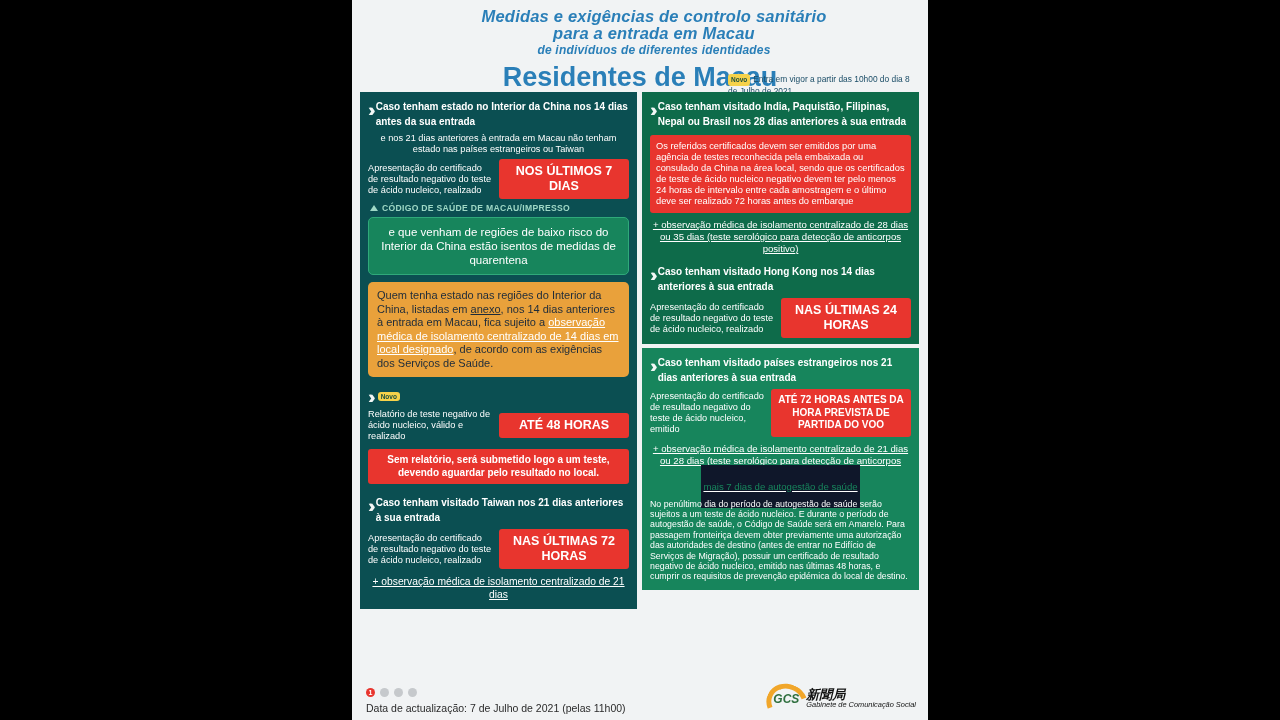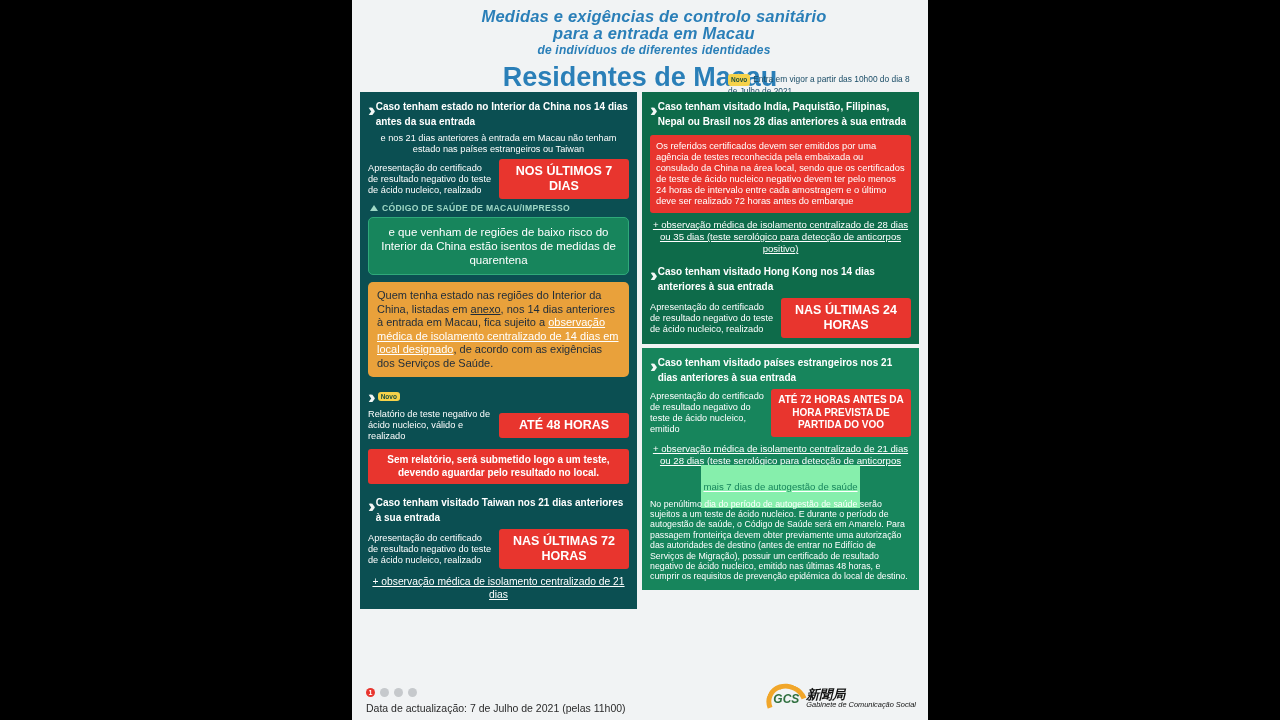--- a/index.html
+++ b/index.html
@@ -84,21 +84,21 @@
   .ul-note{
     color:#ffffff;text-decoration:underline;text-align:center;
     font-size:10.3px;line-height:13px;margin-top:6px;
   }
   .ul-note.sm{font-size:9.6px;line-height:12px;}
 
   .rowflex{display:flex;gap:6px;align-items:center;margin-top:4px;}
   .rowflex .ltext{flex:1 1 auto;color:#fff;font-size:9.2px;line-height:11px;}
   .rowflex .rbox{flex:0 0 auto;}
 
-  .hl{background:#86efac;color:#17855c;padding:16px 2px;}
+  .hl{background:#0f172a;color:#17855c;padding:16px 2px;}
 
   .para{color:#ffffff;font-size:8.8px;line-height:10.4px;margin-top:6px;}
 
   
   .footer{position:absolute;left:0;bottom:0;width:576px;height:40px;}
   .dots{position:absolute;left:14px;top:8px;display:flex;align-items:center;gap:5px;}
   .dot{width:9px;height:9px;border-radius:50%;background:#c6c9cc;}
   .dot.active{background:#e8352e;color:#fff;font-size:7px;line-height:9px;text-align:center;font-weight:bold;}
   .datestamp{position:absolute;left:14px;top:22px;color:#2b2b2b;font-size:10.5px;}
   .logo{position:absolute;right:12px;top:4px;display:flex;align-items:center;gap:6px;}

